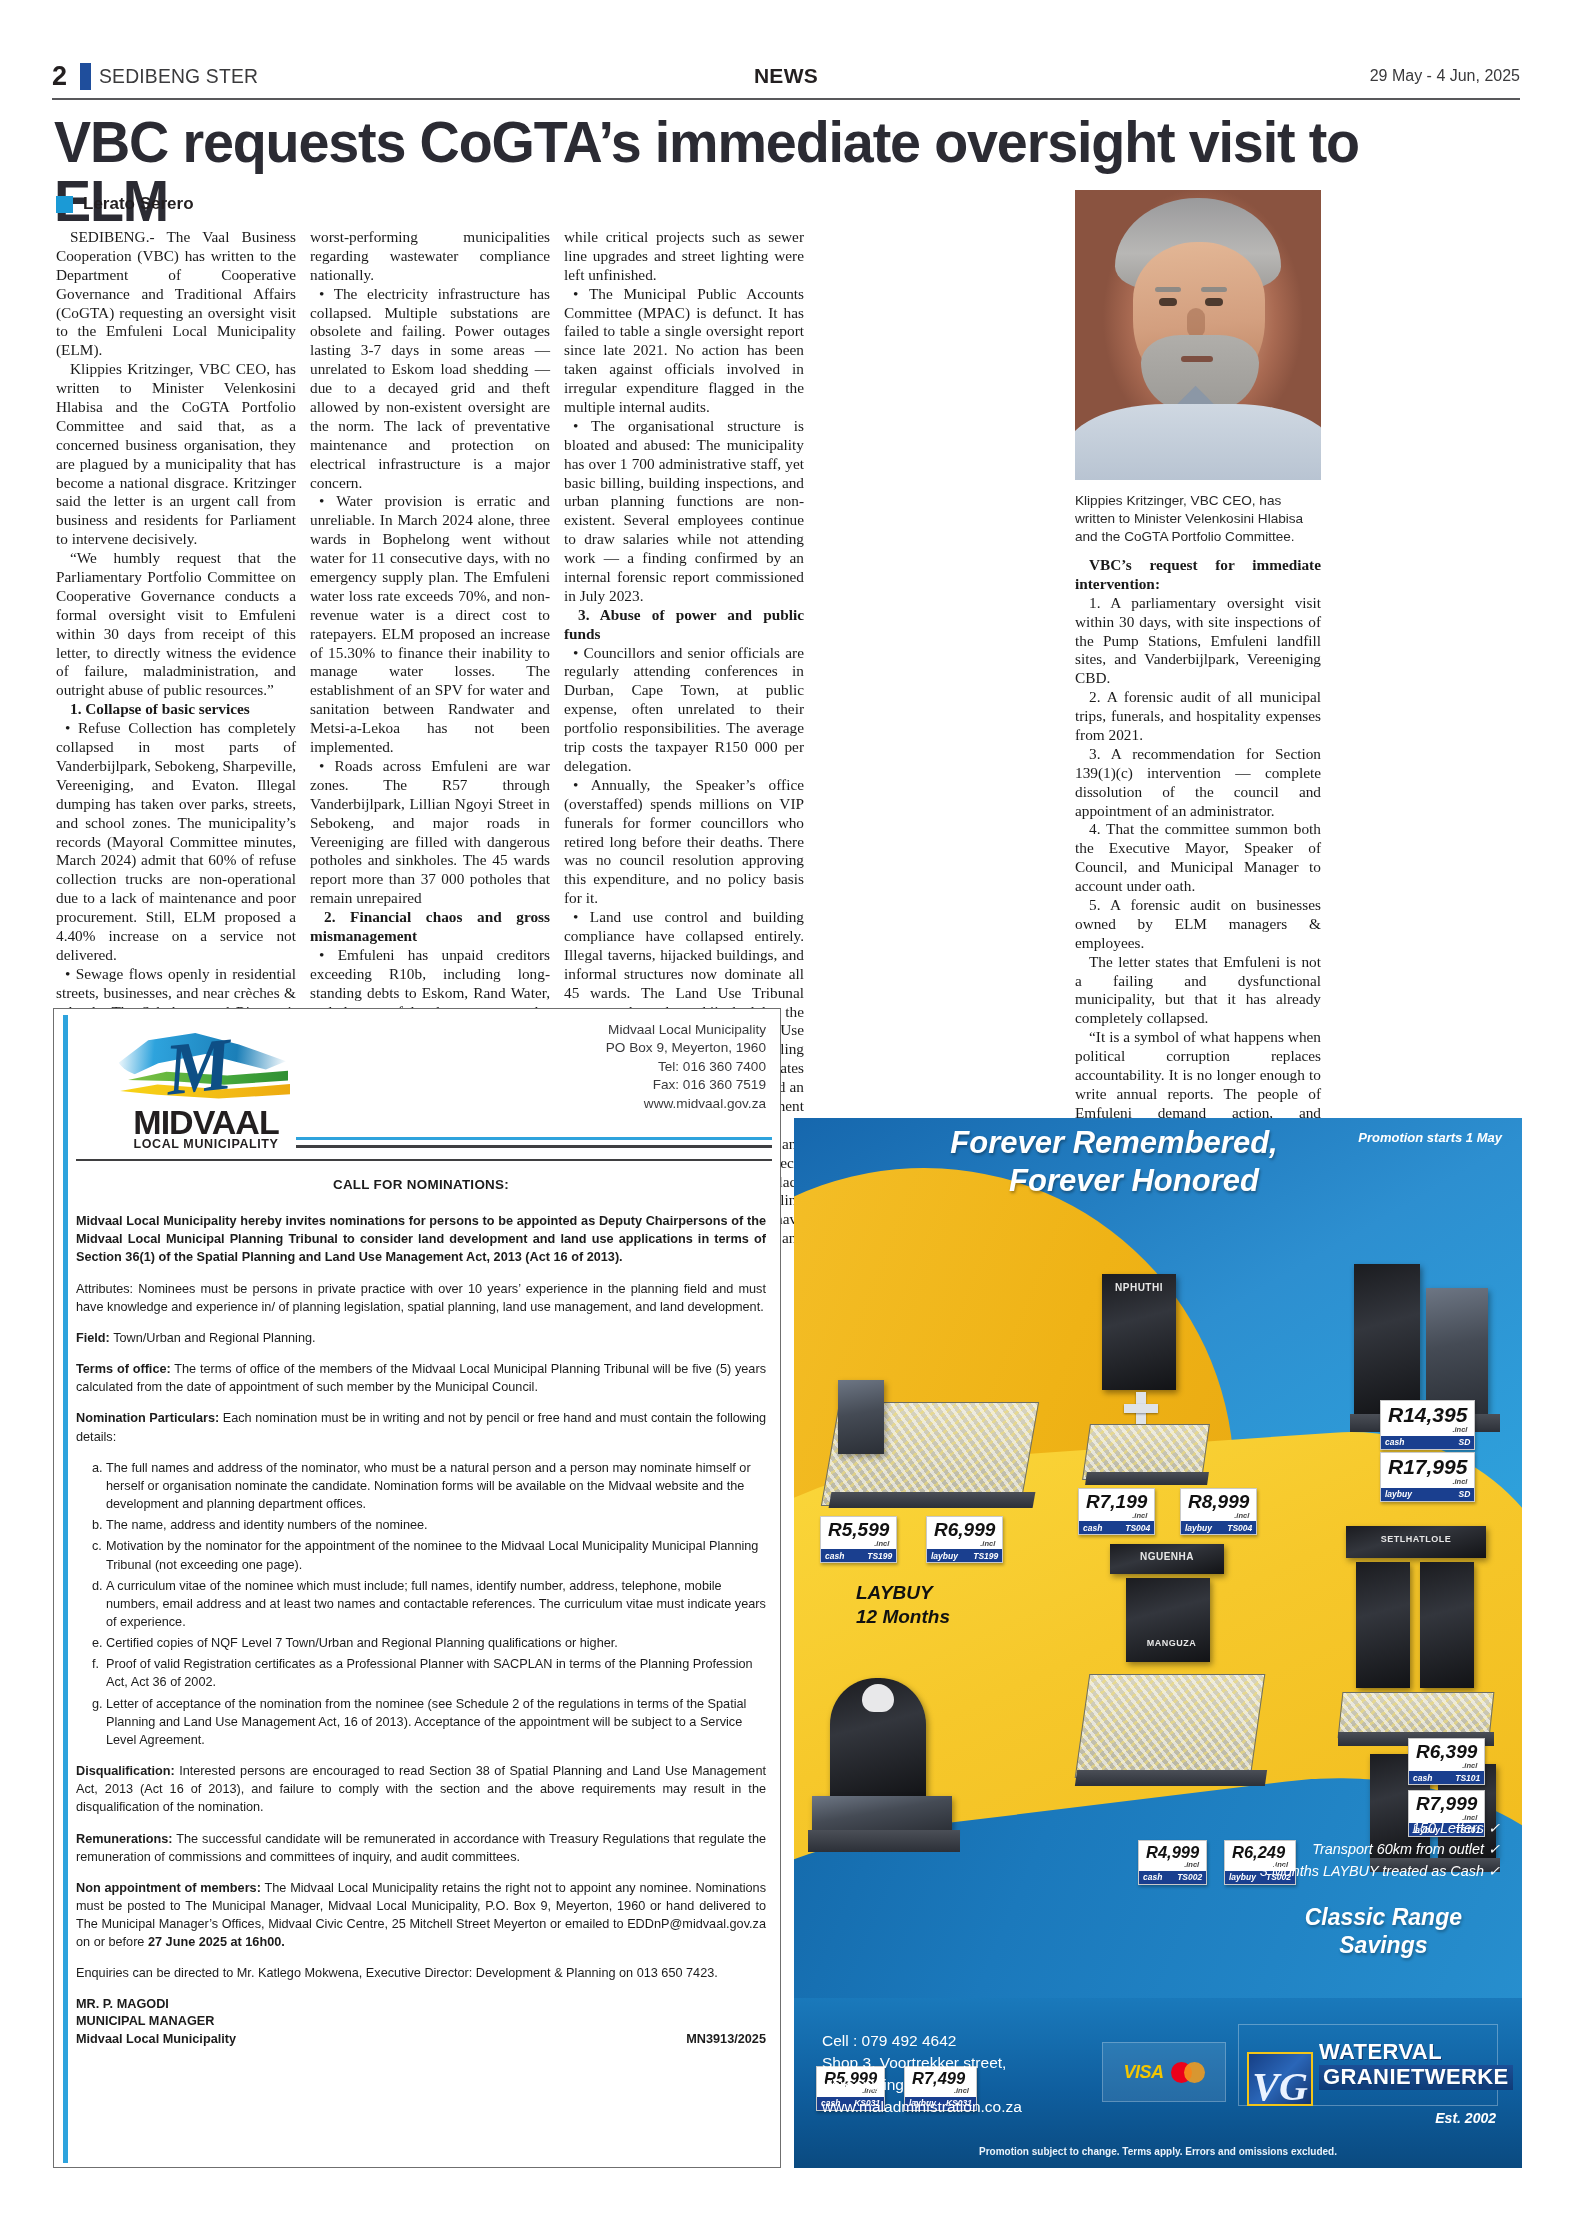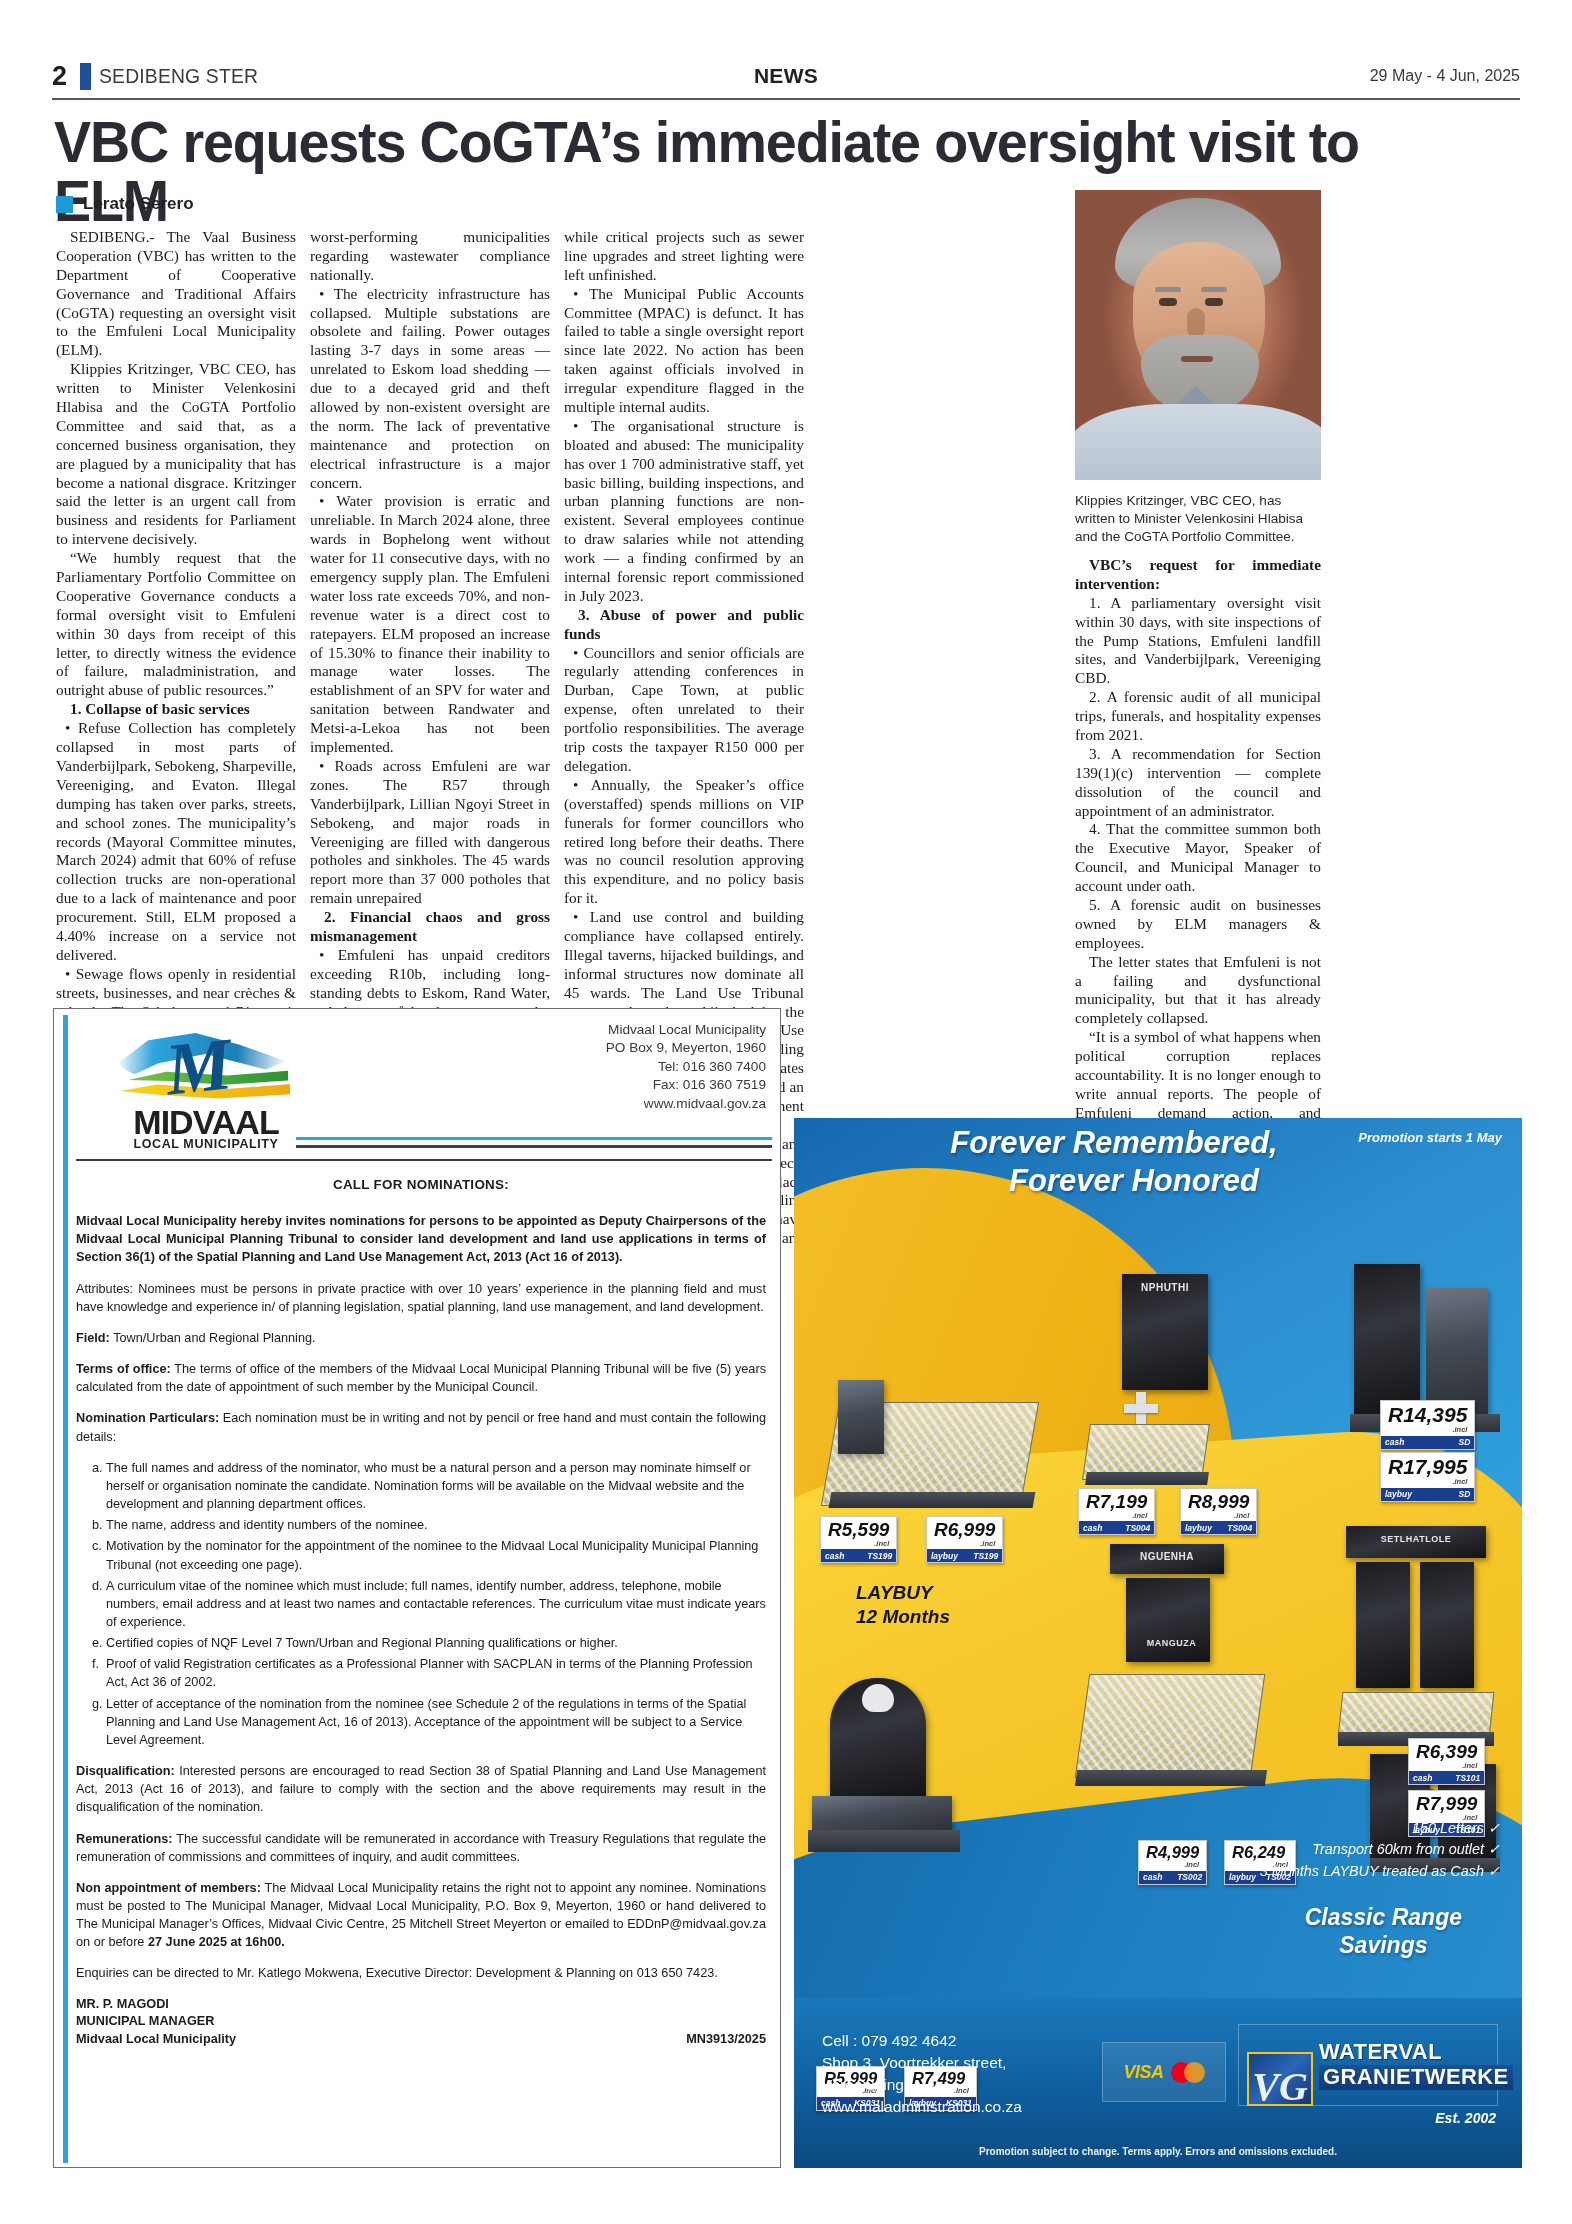--- a/index.html
+++ b/index.html
@@ -357,21 +357,21 @@
     <p class="bullet">• The electricity infrastructure has collapsed. Multiple substations are obsolete and failing. Power outages lasting 3-7 days in some areas — unrelated to Eskom load shedding — due to a decayed grid and theft allowed by non-existent oversight are the norm. The lack of preventative maintenance and protection on electrical infrastructure is a major concern.</p>
     <p class="bullet">• Water provision is erratic and unreliable. In March 2024 alone, three wards in Bophelong went without water for 11 consecutive days, with no emergency supply plan. The Emfuleni water loss rate exceeds 70%, and non-revenue water is a direct cost to ratepayers. ELM proposed an increase of 15.30% to finance their inability to manage water losses. The establishment of an SPV for water and sanitation between Randwater and Metsi-a-Lekoa has not been implemented.</p>
     <p class="bullet">• Roads across Emfuleni are war zones. The R57 through Vanderbijlpark, Lillian Ngoyi Street in Sebokeng, and major roads in Vereeniging are filled with dangerous potholes and sinkholes. The 45 wards report more than 37 000 potholes that remain unrepaired</p>
     <p class="sub">2. Financial chaos and gross mismanagement</p>
     <p class="bullet">• Emfuleni has unpaid creditors exceeding R10b, including long-standing debts to Eskom, Rand Water, and dozens of local contractors who have not been paid for over 36 months.</p>
     <p class="bullet">• Every financial year, hundreds of millions in MIG (Municipal Infrastructure Grant) funds are returned unspent, as confirmed in the Auditor-General’s reports. This occurred</p>
   </div>
 
   <div class="col" id="col3">
     <p class="nind">while critical projects such as sewer line upgrades and street lighting were left unfinished.</p>
-    <p class="bullet">• The Municipal Public Accounts Committee (MPAC) is defunct. It has failed to table a single oversight report since late 2022. No action has been taken against officials involved in irregular expenditure flagged in the multiple internal audits.</p>
+    <p class="bullet">• The Municipal Public Accounts Committee (MPAC) is defunct. It has failed to table a single oversight report since late 2021. No action has been taken against officials involved in irregular expenditure flagged in the multiple internal audits.</p>
     <p class="bullet">• The organisational structure is bloated and abused: The municipality has over 1 700 administrative staff, yet basic billing, building inspections, and urban planning functions are non-existent. Several employees continue to draw salaries while not attending work — a finding confirmed by an internal forensic report commissioned in July 2023.</p>
     <p class="sub">3. Abuse of power and public funds</p>
     <p class="bullet">• Councillors and senior officials are regularly attending conferences in Durban, Cape Town, at public expense, often unrelated to their portfolio responsibilities. The average trip costs the taxpayer R150 000 per delegation.</p>
     <p class="bullet">• Annually, the Speaker’s office (overstaffed) spends millions on VIP funerals for former councillors who retired long before their deaths. There was no council resolution approving this expenditure, and no policy basis for it.</p>
     <p class="bullet">• Land use control and building compliance have collapsed entirely. Illegal taverns, hijacked buildings, and informal structures now dominate all 45 wards. The Land Use Tribunal seems to have been hijacked by the corruption in the Land Use Department. Due to failing infrastructure, property values &amp; rates should decrease, but ELM proposed an increase of 4.40% on Assessment Rates.</p>
     <p class="bullet">• The Vaal River City and Aerotropolis development projects have stalled due to incompetence, lack of land audits, and political squabbling in the council. Investors have withdrawn, citing instability and administrative paralysis.</p>
   </div>
 
   <div class="photo">
     <div class="ph-hair"></div>
@@ -488,21 +488,21 @@
     </div>
     <div class="gr-promo">Promotion starts 1 May</div>
 
     <div class="stone" style="left:36px; top:262px; width:200px; height:132px;">
       <div class="gravel" style="position:absolute; left:0; top:22px; width:200px; height:104px; transform: skewX(-10deg);"></div>
       <div class="slabA" style="position:absolute; left:8px; top:0px; width:46px; height:74px;"></div>
       <div class="base" style="position:absolute; left:0; top:112px; width:204px; height:16px; transform: skewX(-10deg);"></div>
     </div>
 
     <div class="stone" style="left:292px; top:156px; width:120px; height:214px;">
-      <div class="slabB" style="position:absolute; left:16px; top:0; width:86px; height:116px;margin-left:20px;">
+      <div class="slabB" style="position:absolute; left:16px; top:0; width:74px; height:116px;">
         <div class="stone-label" style="top:8px;">NPHUTHI</div>
       </div>
       <div class="cross" style="left:50px; top:118px; width:10px; height:44px;"></div>
       <div class="cross" style="left:38px; top:130px; width:34px; height:9px;"></div>
       <div class="gravel" style="position:absolute; left:0px; top:150px; width:120px; height:56px; transform: skewX(-8deg);"></div>
       <div class="base" style="position:absolute; left:0; top:198px; width:122px; height:13px; transform: skewX(-8deg);"></div>
     </div>
 
     <div class="stone" style="left:556px; top:146px; width:150px; height:180px;">
       <div class="slabB" style="position:absolute; left:4px; top:0; width:66px; height:150px;"></div>

